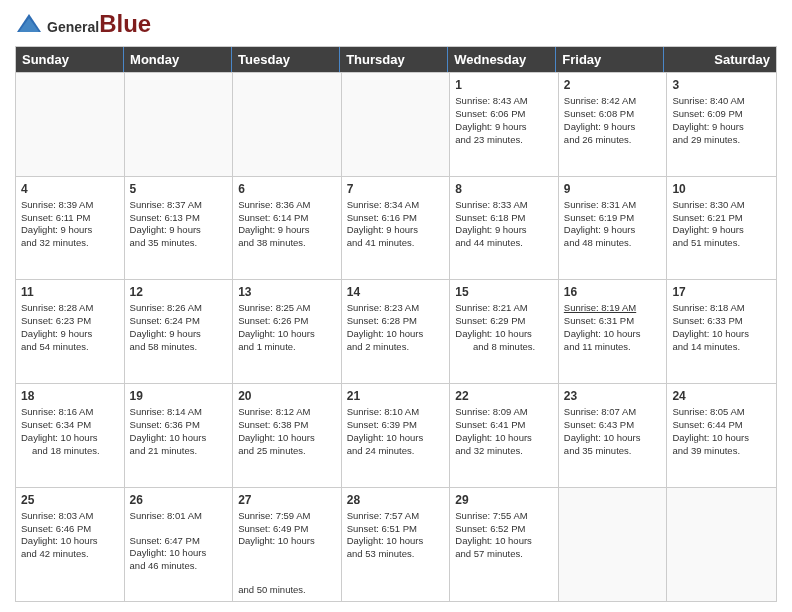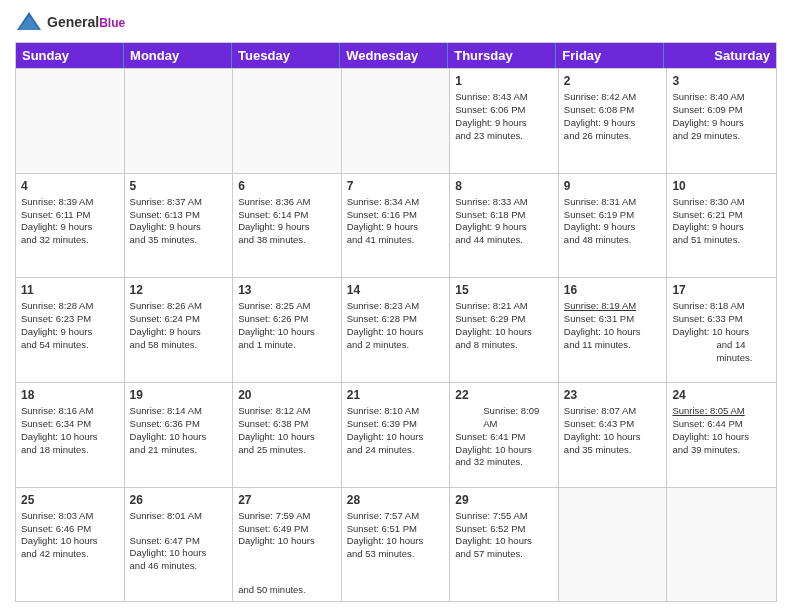--- a/index.html
+++ b/index.html
@@ -46,21 +46,21 @@
     }
     .calendar {
       flex: 1;
       display: flex;
       flex-direction: column;
       border: 1px solid #ccc;
     }
     .cal-header-row {
       display: grid;
       grid-template-columns: repeat(7, 1fr);
-      background: #6d28d9;
+      background: #404040;
     }
     .cal-header-cell {
       color: #fff;
       font-size: 13px;
       font-weight: bold;
       padding: 5px 6px;
       border-right: 1px solid #4a87c8;
       text-align: left;
     }
     .cal-header-cell:last-child { border-right: none; margin-left: 44px; }
@@ -97,32 +97,32 @@
 <body>
 
 <div class="page">
   <div class="header">
     <div class="logo">
       <svg class="logo-icon" viewBox="0 0 28 24">
         <polygon points="14,2 26,20 2,20" fill="#2e6db4"></polygon>
         <polygon points="14,6 24,20 4,20" fill="#5a9fd4" opacity="0.5"></polygon>
       </svg>
       <div>
-        <span style="font-size:14px;font-weight:bold;color:#333;">General</span><span style="font-size:12px;font-weight:bold;color:#a21caf;">Blue</span>
+        <span style="font-size:14px;font-weight:bold;color:#333;">General</span><span style="font-size:24px;font-weight:bold;color:#7f1d1d;">Blue</span>
       </div>
     </div>
   </div>
 
   <div class="calendar">
     <div class="cal-header-row">
     <div class="cal-header-cell">Sunday</div>
         <div class="cal-header-cell">Monday</div>
         <div class="cal-header-cell">Tuesday</div>
+        <div class="cal-header-cell">Thursday</div>
         <div class="cal-header-cell">Wednesday</div>
-        <div class="cal-header-cell">Thursday</div>
         <div class="cal-header-cell">Friday</div>
         <div class="cal-header-cell">Saturday</div>
       </div>
     <div class="cal-body">
     <div class="cal-row">
           <div class="cal-cell empty"></div>
           <div class="cal-cell empty"></div>
           <div class="cal-cell empty"></div>
           <div class="cal-cell empty"></div>
           <div class="cal-cell">
@@ -225,44 +225,44 @@
             <span style="display: block;">Sunrise: 8:23 AM</span>
             <span style="display: block;">Sunset: 6:28 PM</span>
             <span style="display: block;">Daylight: 10 hours</span>
             <span style="display: block;">and 2 minutes.</span>
           </div>
           <div class="cal-cell">
             <span class="day-num">15</span>
             <span style="display: block;">Sunrise: 8:21 AM</span>
             <span style="display: block;">Sunset: 6:29 PM</span>
             <span style="display: block;">Daylight: 10 hours</span>
-            <span style="display: block;">and 8 minutes.</span>
+            <span style="display: block; text-align: center;">and 8 minutes.</span>
           </div>
           <div class="cal-cell">
             <span class="day-num">16</span>
             <span style="display: block; text-decoration: underline;">Sunrise: 8:19 AM</span>
             <span style="display: block;">Sunset: 6:31 PM</span>
             <span style="display: block;">Daylight: 10 hours</span>
             <span style="display: block;">and 11 minutes.</span>
           </div>
           <div class="cal-cell">
             <span class="day-num">17</span>
             <span style="display: block;">Sunrise: 8:18 AM</span>
             <span style="display: block;">Sunset: 6:33 PM</span>
             <span style="display: block;">Daylight: 10 hours</span>
-            <span style="display: block; margin-left: 44px;">and 14 minutes.</span>
+            <span style="display: block;">and 14 minutes.</span>
           </div>
         </div>
         <div class="cal-row">
           <div class="cal-cell">
             <span class="day-num">18</span>
             <span style="display: block;">Sunrise: 8:16 AM</span>
             <span style="display: block;">Sunset: 6:34 PM</span>
             <span style="display: block;">Daylight: 10 hours</span>
-            <span style="display: block;">and 18 minutes.</span>
+            <span style="display: block; margin-left: 11px;">and 18 minutes.</span>
           </div>
           <div class="cal-cell">
             <span class="day-num">19</span>
             <span style="display: block;">Sunrise: 8:14 AM</span>
             <span style="display: block;">Sunset: 6:36 PM</span>
             <span style="display: block;">Daylight: 10 hours</span>
             <span style="display: block;">and 21 minutes.</span>
           </div>
           <div class="cal-cell">
             <span class="day-num">20</span>
@@ -273,35 +273,35 @@
           </div>
           <div class="cal-cell">
             <span class="day-num">21</span>
             <span style="display: block;">Sunrise: 8:10 AM</span>
             <span style="display: block;">Sunset: 6:39 PM</span>
             <span style="display: block;">Daylight: 10 hours</span>
             <span style="display: block;">and 24 minutes.</span>
           </div>
           <div class="cal-cell">
             <span class="day-num">22</span>
-            <span style="display: block; margin-left: 28px;">Sunrise: 8:09 AM</span>
+            <span style="display: block;">Sunrise: 8:09 AM</span>
             <span style="display: block;">Sunset: 6:41 PM</span>
             <span style="display: block;">Daylight: 10 hours</span>
             <span style="display: block;">and 32 minutes.</span>
           </div>
           <div class="cal-cell">
             <span class="day-num">23</span>
             <span style="display: block;">Sunrise: 8:07 AM</span>
             <span style="display: block;">Sunset: 6:43 PM</span>
             <span style="display: block;">Daylight: 10 hours</span>
             <span style="display: block;">and 35 minutes.</span>
           </div>
           <div class="cal-cell">
             <span class="day-num">24</span>
-            <span style="display: block; text-decoration: underline;">Sunrise: 8:05 AM</span>
+            <span style="display: block;">Sunrise: 8:05 AM</span>
             <span style="display: block;">Sunset: 6:44 PM</span>
             <span style="display: block;">Daylight: 10 hours</span>
             <span style="display: block;">and 39 minutes.</span>
           </div>
         </div>
         <div class="cal-row">
           <div class="cal-cell">
             <span class="day-num">25</span>
             <span style="display: block;">Sunrise: 8:03 AM</span>
             <span style="display: block;">Sunset: 6:46 PM</span>

